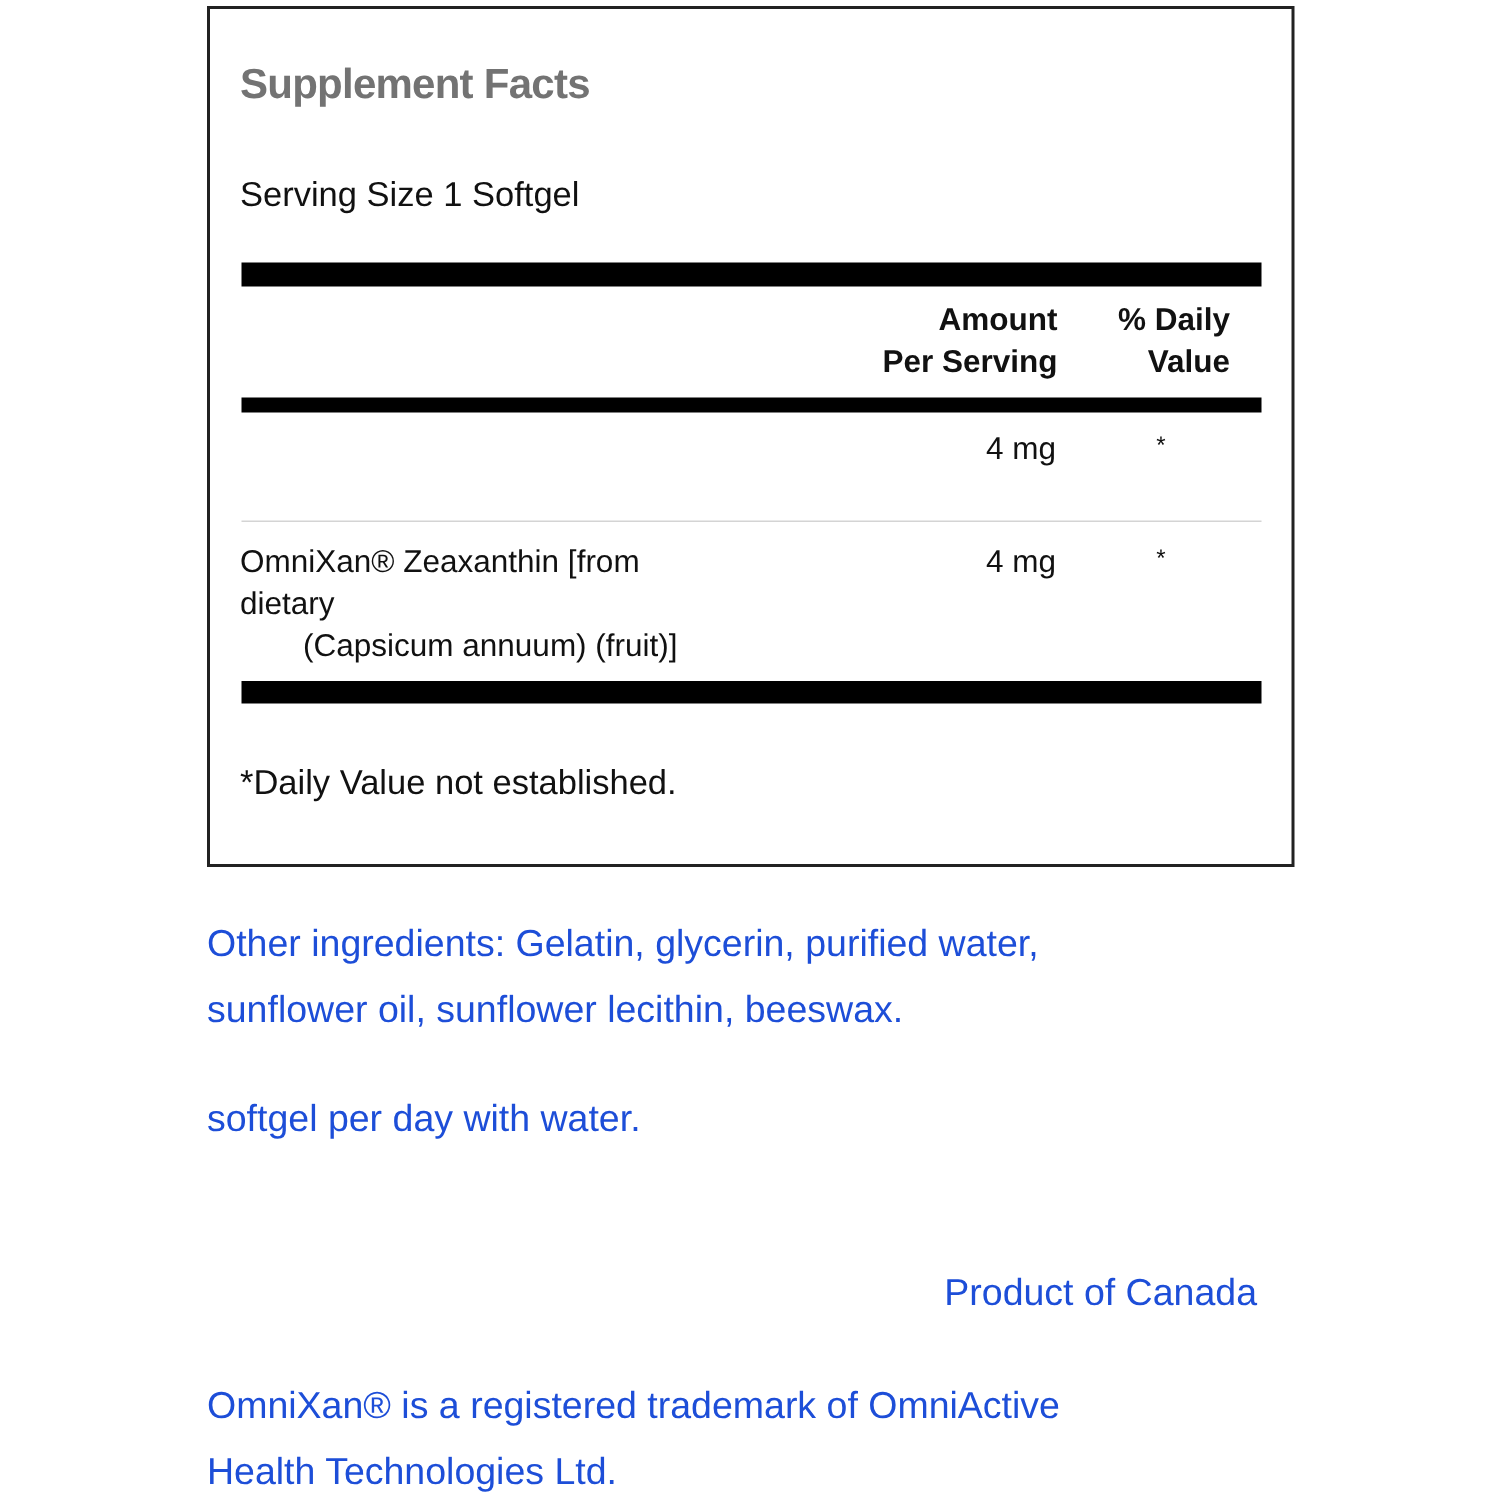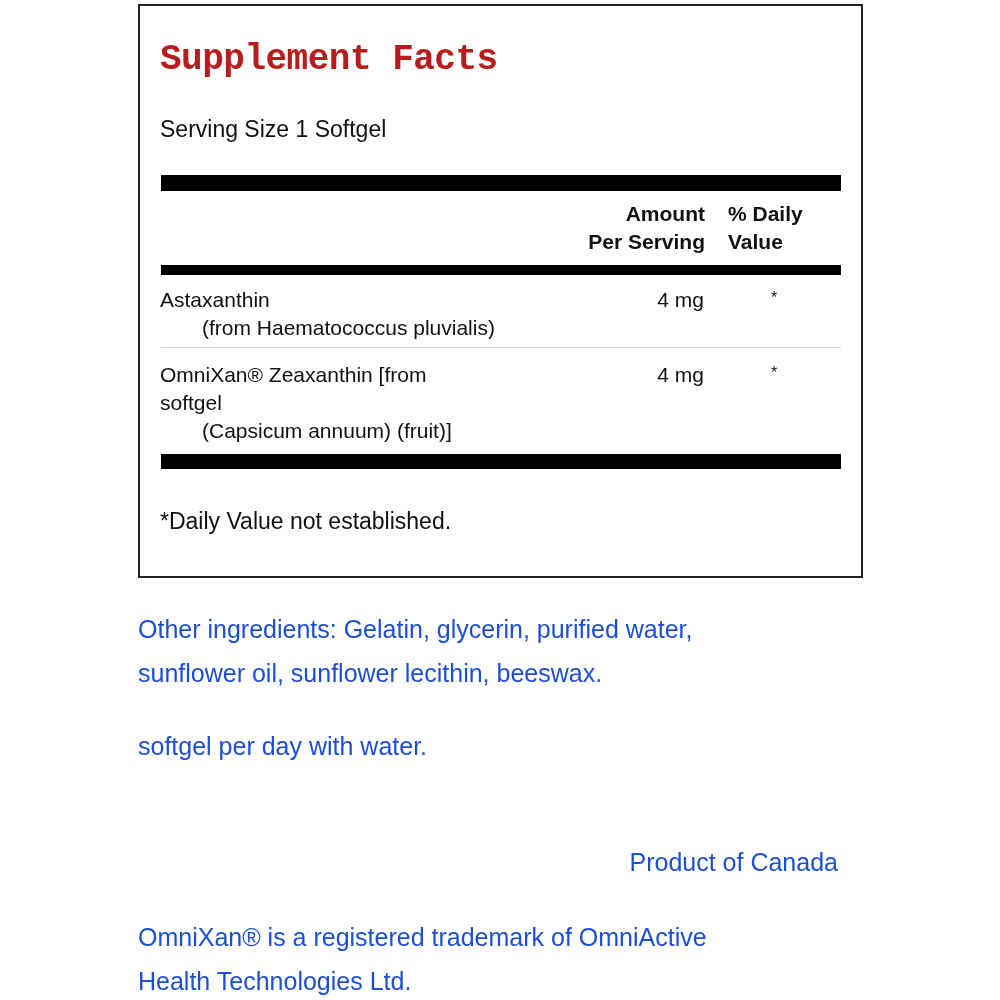--- a/index.html
+++ b/index.html
@@ -21,26 +21,25 @@
       top: 4px;
       width: 721px;
       height: 570px;
       border: 2px solid #222222;
       box-sizing: content-box;
     }
     .title {
       position: absolute;
       left: 20px;
       top: 36px;
-      font-size: 36px;
+      font-size: 28px;
       font-weight: bold;
       letter-spacing: -0.5px;
-      color: #b91c1c;
+      color: #737373;
       line-height: 1;
-      font-family: Liberation Mono, monospace;
     }
     .serving {
       position: absolute;
       left: 20px;
       top: 112px;
       font-size: 23px;
       color: #111;
       line-height: 1;
     }
     .bar {
@@ -69,21 +68,21 @@
     }
     .col-amount {
       right: 156px; 
       top: 194px;
       text-align: right;
     }
     .col-dv {
       left: 588px;
       top: 194px;
       width: 92px;
-      text-align: left;
+      text-align: right;
     }
     .row {
       position: absolute;
       left: 20px;
       width: 680px;
     }
     .row .name {
       font-size: 21px;
       line-height: 28px;
       color: #111;
@@ -147,34 +146,30 @@
     <div>Per Serving</div>
   </div>
   <div class="col-head col-dv">
     <div>% Daily</div>
     <div>Value</div>
   </div>
 
   <div class="bar bar-2"></div>
 
   <div class="row row-1">
-    <div class="name">
-      <div>Astaxanthin</div>
-      <div class="sub">(from Haematococcus pluvialis)</div>
-    </div>
     <div class="amount">4 mg</div>
     <div class="dv">*</div>
   </div>
 
   <div class="thin-divider"></div>
 
   <div class="row row-2">
     <div class="name">
       <div>OmniXan® Zeaxanthin [from</div>
-      <div>softgel</div>
+      <div>dietary</div>
       <div class="sub">(Capsicum annuum) (fruit)]</div>
     </div>
     <div class="amount">4 mg</div>
     <div class="dv">*</div>
   </div>
 
   <div class="bar bar-3"></div>
 
   <div class="footnote">*Daily Value not established.</div>
 </div>

